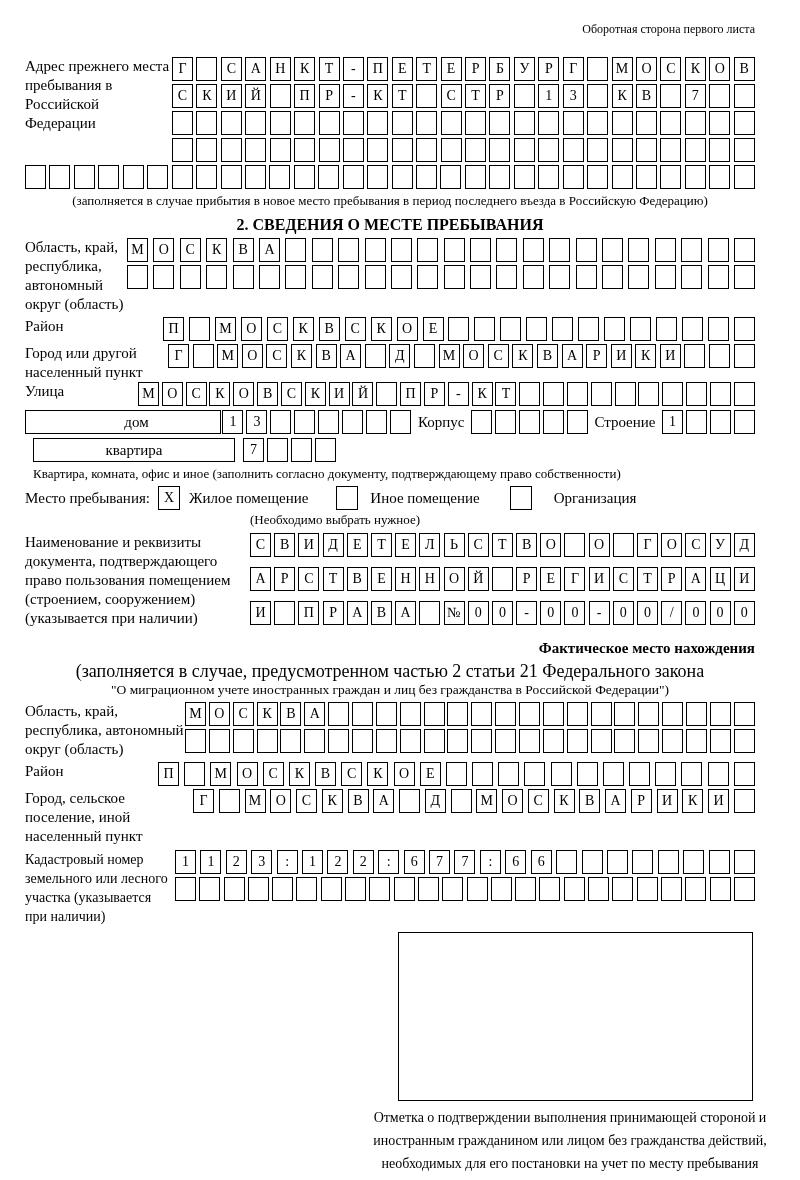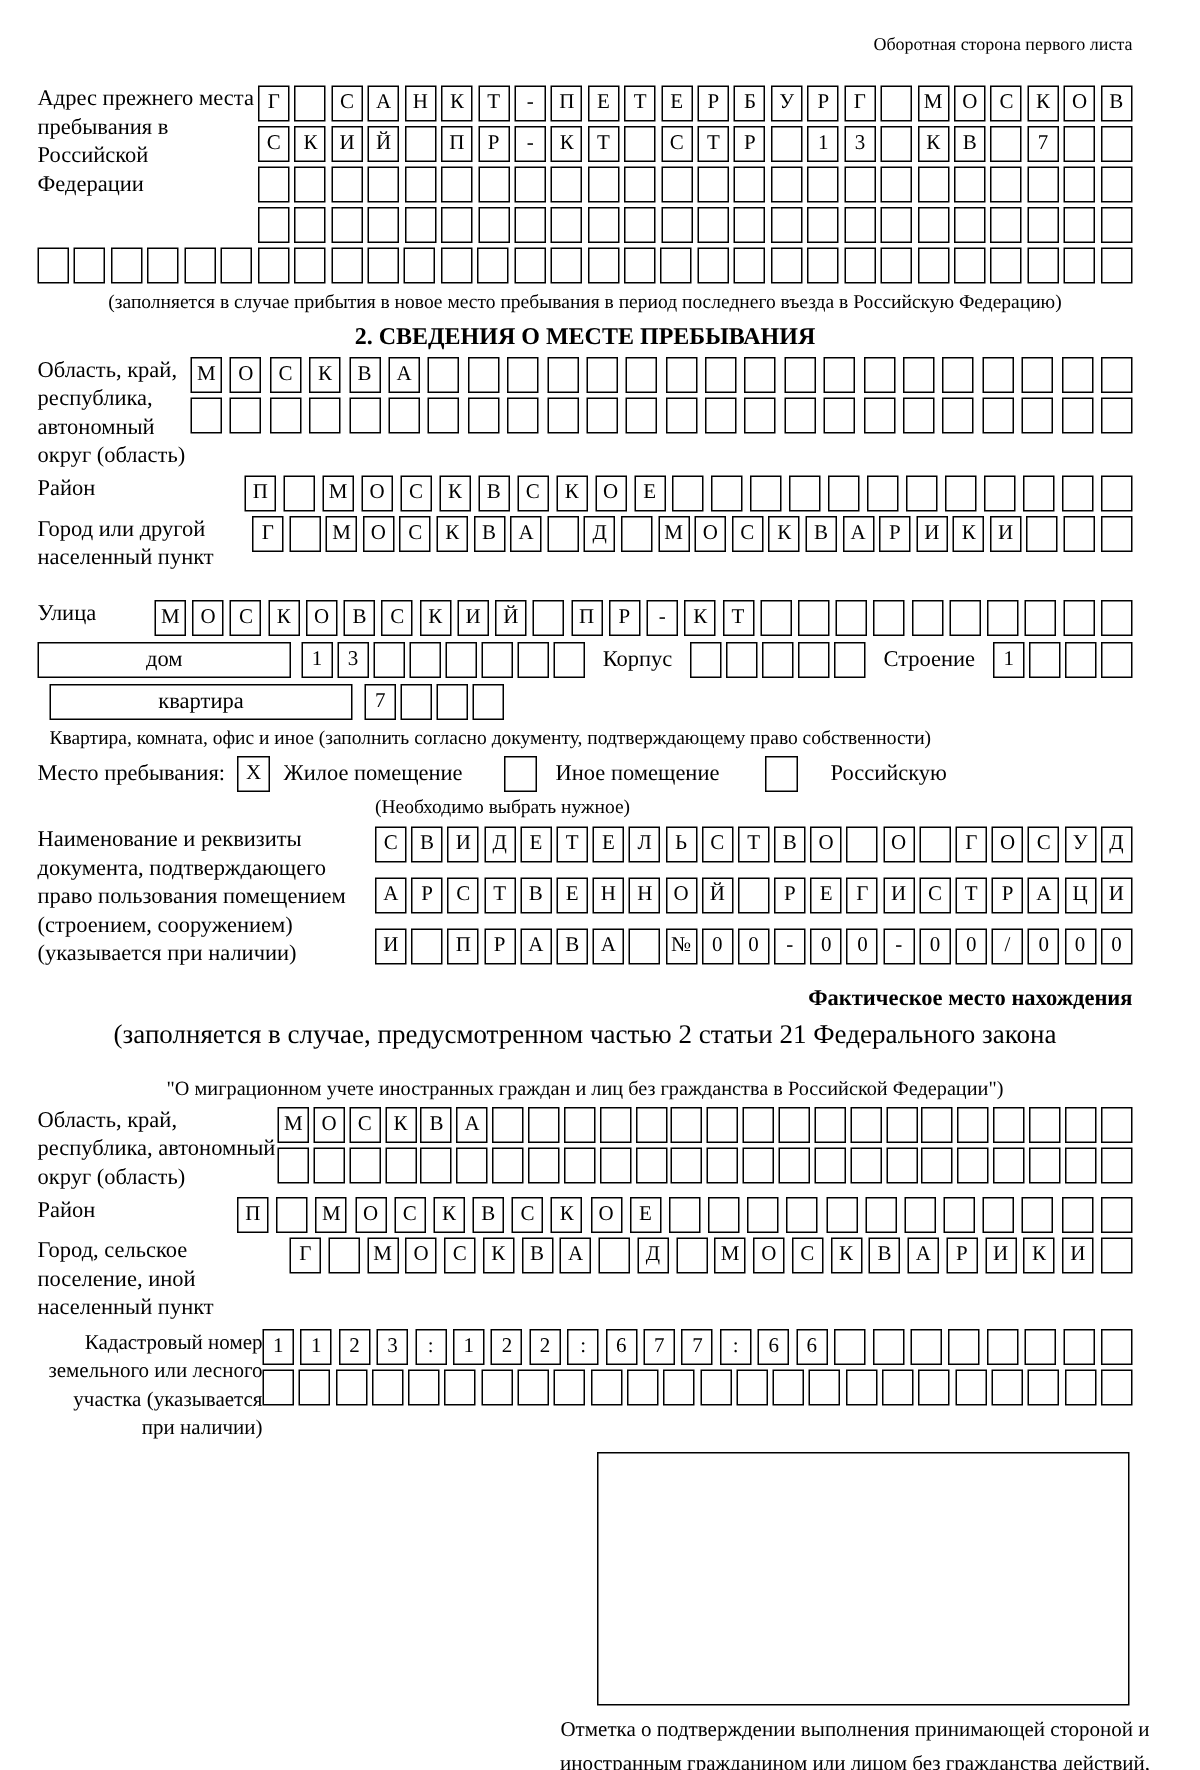--- a/index.html
+++ b/index.html
@@ -4,39 +4,39 @@
 <style>
   html,body{margin:0;padding:0;background:#fff;}
   body{width:800px;height:1180px;overflow:hidden;color:#000;
        font-family:"Liberation Serif","DejaVu Serif",serif;font-size:15px;}
   .page{width:730px;padding:14px 45px 0 25px;}
   .note{text-align:right;font-size:12px;margin-top:8px;}
   .fieldrow{display:flex;align-items:flex-start;}
   .flabel{flex:none;line-height:19px;font-size:15px;}
   .w147{width:147px;}.w102{width:102px;}.w138{width:138px;}.w143{width:143px;}
   .w78{width:78px;}.w225{width:225px;}.w160{width:160px;}.w133{width:133px;}
-  .w168{width:168px;}.w150{width:150px;font-size:14px;text-align:right;}
+  .w168{width:168px;}.w150{width:150px;font-size:14px;}
   .cellcol{flex:1;display:flex;flex-direction:column;gap:3px;}
   .cellcol.g10{gap:10px;}
   .cells{display:flex;}
   .cells.fill{flex:1;justify-content:space-between;}
   .cells.compact{gap:3px;}
   .cell{display:inline-block;flex:none;width:19px;height:22px;border:1.5px solid #000;
         text-align:center;line-height:22px;font-size:14px;}
   .caption{font-size:13px;text-align:center;margin-top:4px;}
   .caption.left{text-align:left;padding-left:8px;}
   .h2{font-weight:bold;text-align:center;font-size:16px;margin-top:7px;}
   .h3{font-weight:bold;text-align:right;font-size:15px;margin-top:12px;}
   .line{display:flex;align-items:center;}
   .wbox{height:22px;border:1.5px solid #000;text-align:center;line-height:22px;flex:none;}
-  .dom{width:167px;}.kv{width:200px;}
+  .dom{width:167px;padding-left:27px;}.kv{width:200px;}
   .inline-label{flex:none;padding:0 5px;}
   .chk{display:inline-block;flex:none;width:20px;height:22px;border:1.5px solid #000;
        text-align:center;line-height:22px;font-size:14px;}
-  .mt2{margin-top:18px;}.mt3{margin-top:3px;}.mt4{margin-top:4px;}
+  .mt2{margin-top:0;gap:35px;}.mt3{margin-top:3px;}.mt4{margin-top:4px;}
   .mt5{margin-top:5px;}.mt20{margin-top:20px;justify-content:center;}
   .stay-label{flex:none;margin-right:8px;}
   .opt{flex:none;}
   .hint{font-size:13px;text-align:center;padding-right:110px;margin-top:2px;}
   .stamp{width:353px;height:167px;border:1.5px solid #000;margin-left:373px;margin-top:6px;}
   .stampcap{width:440px;margin-left:325px;text-align:center;font-size:14px;
             line-height:23px;margin-top:5px;}
 </style>
 </head>
 <body>
@@ -385,21 +385,21 @@
   </div>
   <div class="caption left">Квартира, комната, офис и иное (заполнить согласно документу, подтверждающему право собственности)</div>
 
   <div class="line mt4">
     <span class="stay-label">Место пребывания:</span>
     <span class="chk"><span>X</span></span>
     <span class="opt" style="margin-left:9px;">Жилое помещение</span>
     <span class="chk" style="margin-left:28px;"><span></span></span>
     <span class="opt" style="margin-left:12px;">Иное помещение</span>
     <span class="chk" style="margin-left:30px;"><span></span></span>
-    <span class="opt" style="margin-left:22px;">Российскую</span>
+    <span class="opt" style="margin-left:22px;">Организация</span>
   </div>
   <div class="hint">(Необходимо выбрать нужное)</div>
 
   <div class="fieldrow mt5">
     <div class="flabel w225">Наименование и реквизиты документа, подтверждающего право пользования помещением (строением, сооружением) (указывается при наличии)</div>
     <div class="cellcol g10">
       <div class="cells fill">
           <span class="cell">С</span>
           <span class="cell">В</span>
           <span class="cell">И</span>

